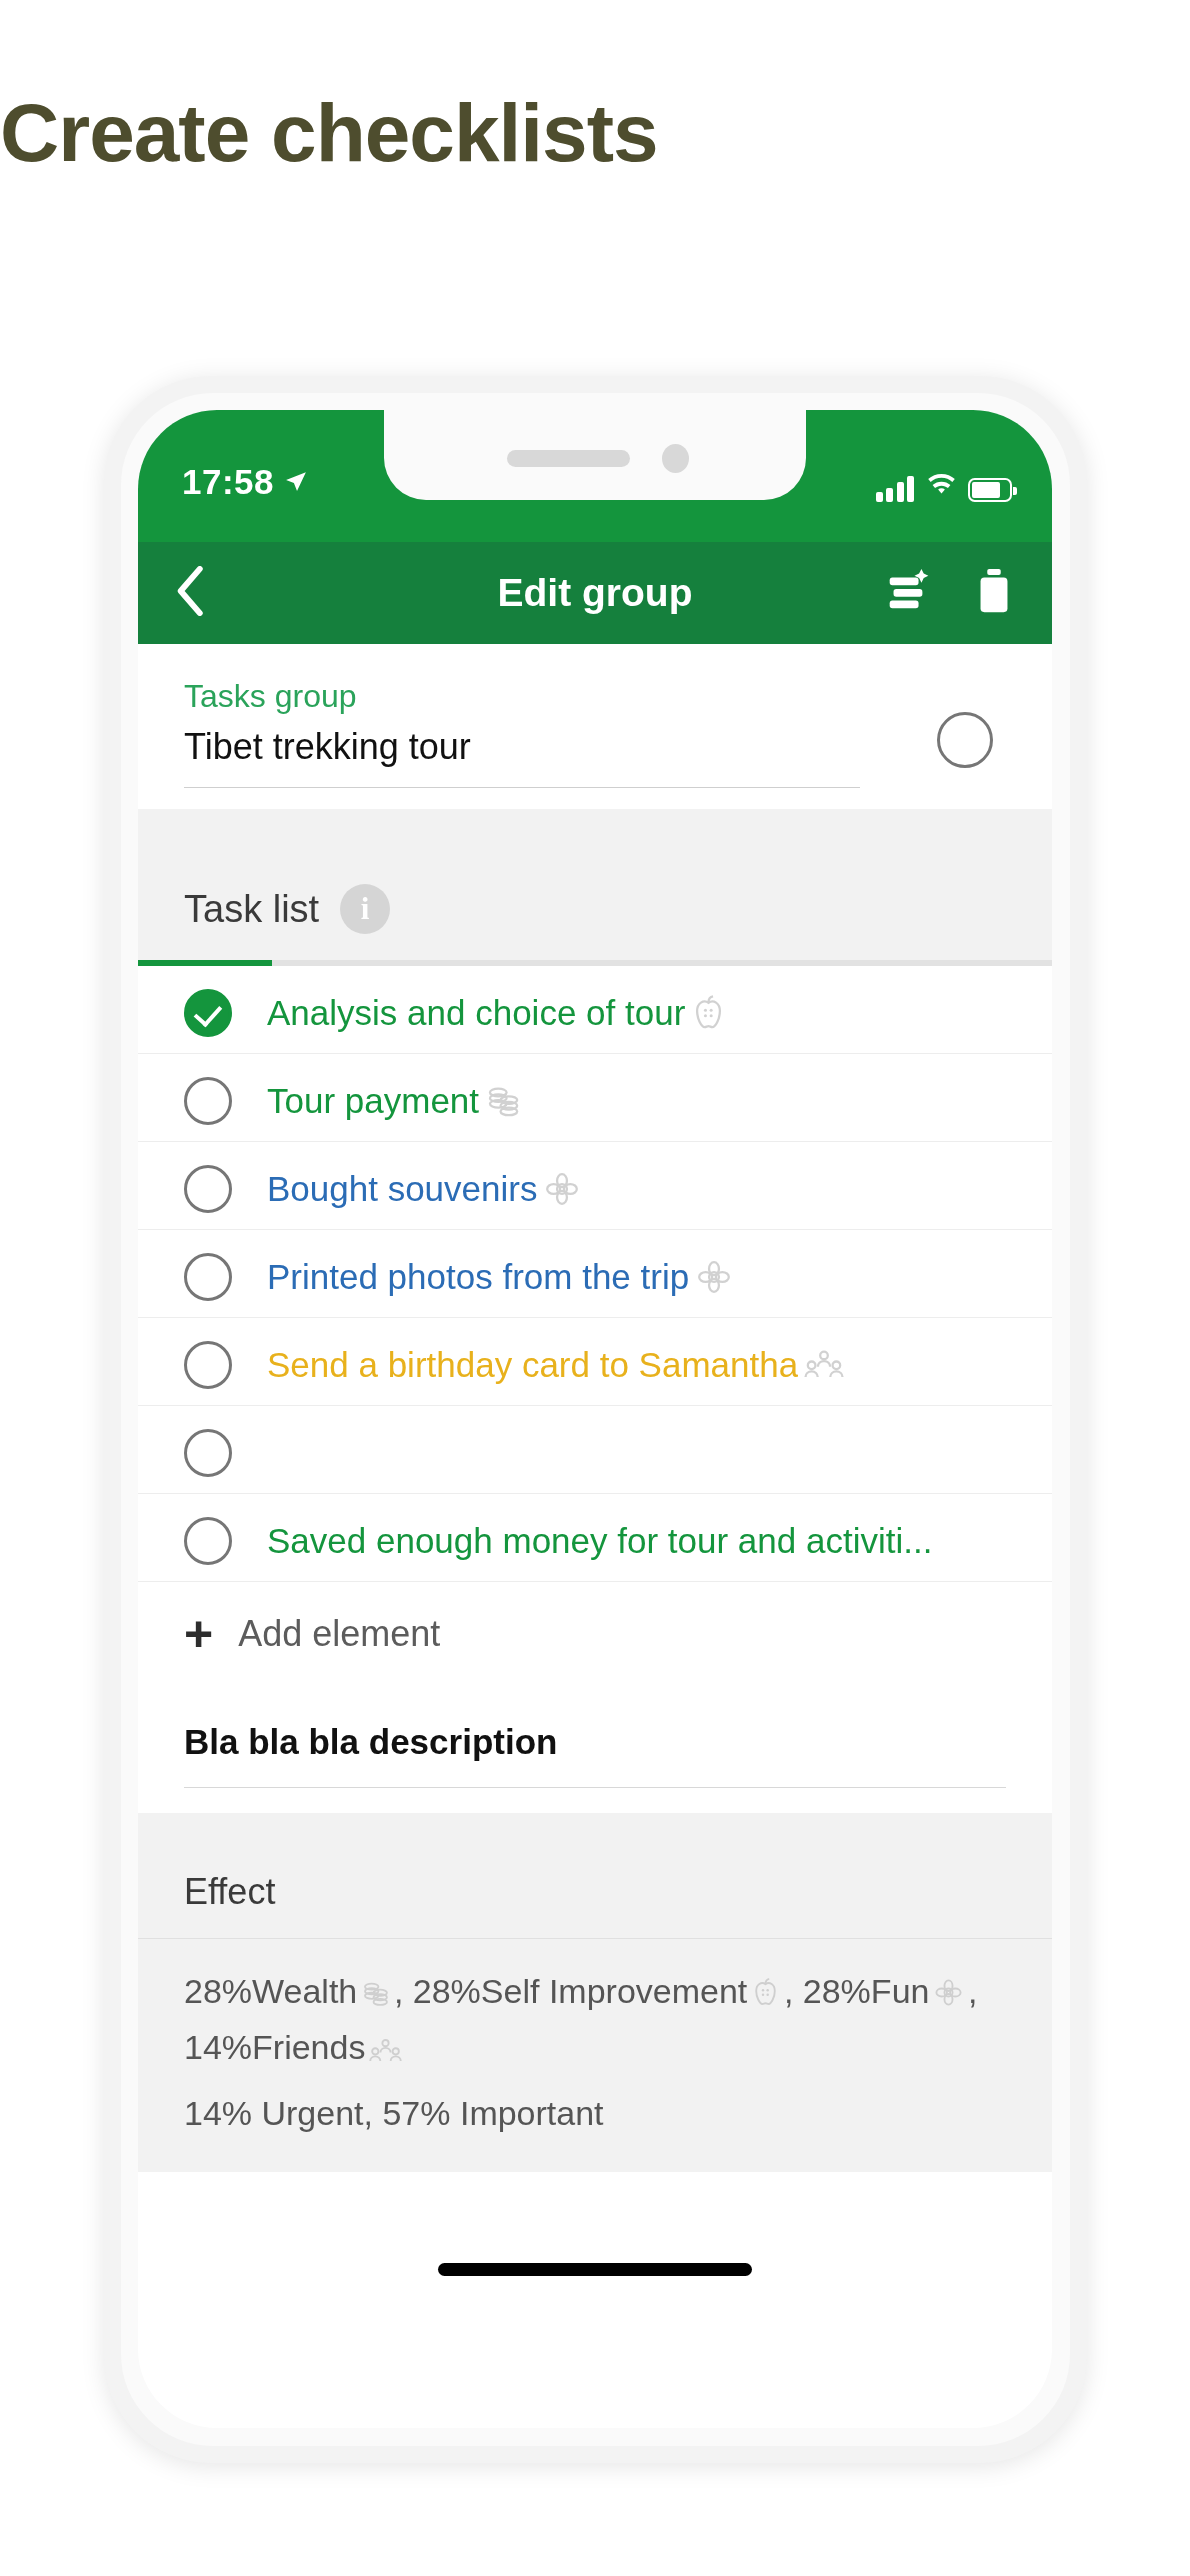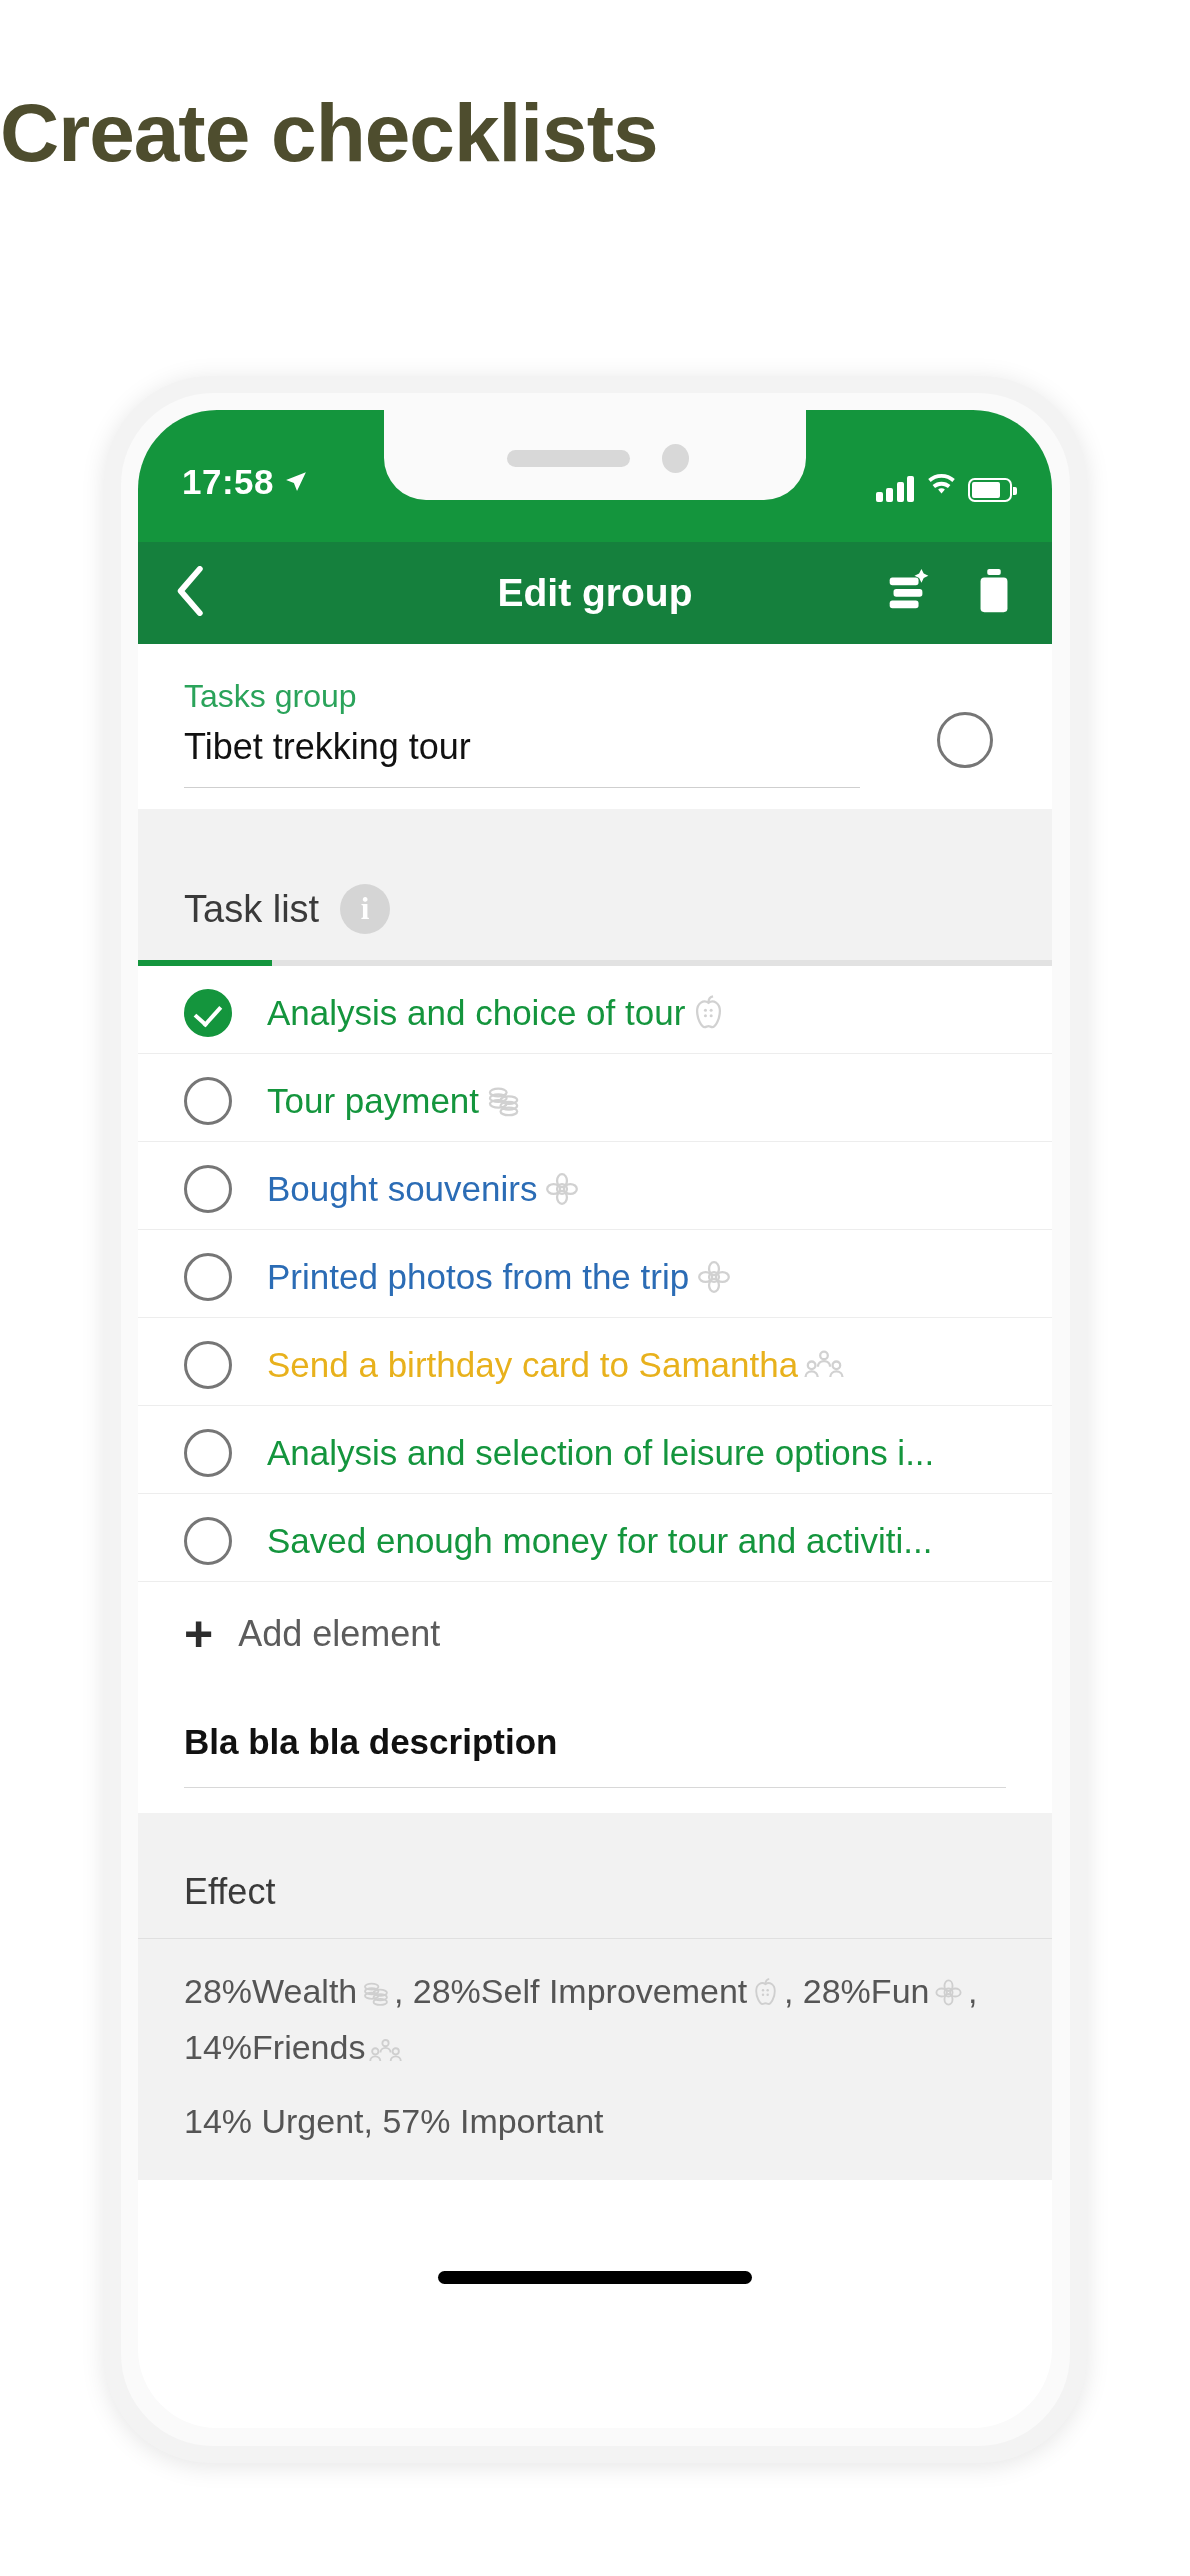--- a/index.html
+++ b/index.html
@@ -340,21 +340,21 @@
     font-size: 36px;
     color: #3a3a3a;
     border-bottom: 1.9px solid #e0e0e0;
   }
   .effect-body {
     padding: 27px 42px 33px 46px;
     font-size: 34px;
     color: #555555;
     line-height: 1.5;
   }
-  .effect-line2 { margin-top: 17px; }
+  .effect-line2 { margin-top: 9px; }
   .eff-icon { display:inline-block; vertical-align: -5.7px; margin: 0 3.8px; }
 
   
   .home-area {
     background: #ffffff;
     height: 144px;
     position: relative;
   }
   .home-bar {
     position: absolute;
@@ -536,21 +536,20 @@
                   <path d="M.8 14.6c0-1.8 1.4-3 3.2-3s3.2 1.2 3.2 3"></path>
                 <circle cx="17" cy="8.4" r="2"></circle>
                   <path d="M13.8 14.6c0-1.8 1.4-3 3.2-3s3.2 1.2 3.2 3"></path>
               </g>
             </svg>
           </span>
         </div>
 
         <div class="task-row">
           <span class="chk"></span>
-          <span class="task-text" style="color:#14953d">Analysis and selection of leisure options i...</span>
         </div>
 
         <div class="task-row">
           <span class="chk"></span>
           <span class="task-text" style="color:#14953d">Saved enough money for tour and activiti...</span>
         </div>
       </div>
 
       <div class="add-row">
         <span class="plus">+</span>

